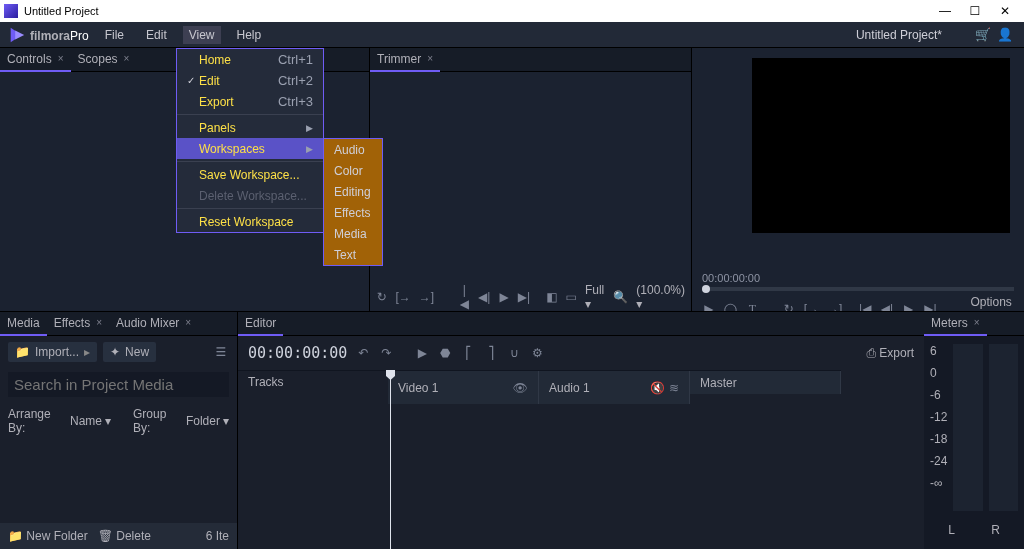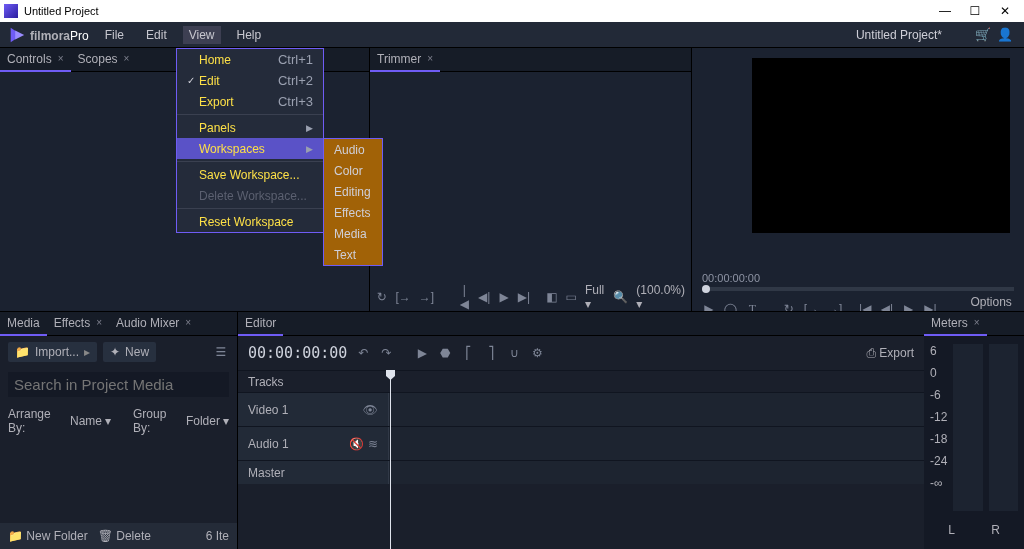--- a/index.html
+++ b/index.html
@@ -55,21 +55,21 @@
 .pill{background:#27303f;padding:3px 7px;border-radius:2px;display:flex;align-items:center;gap:5px;font-size:11px}
 .mediasearch{margin:4px 8px}
 .mediasearch input{width:100%;background:#141925;border:none;color:#888;padding:4px 6px;font-size:15px}
 .mediarow{display:flex;gap:22px;padding:6px 8px;font-size:11px}
 .mediarow .sel{display:flex;align-items:center;gap:3px}
 .mediabot{margin-top:auto;display:flex;align-items:center;gap:10px;padding:6px 8px;background:#242b38}
 .edtop{display:flex;align-items:center;gap:8px;padding:8px 10px}
 .edtop .tc{font-family:monospace;font-size:15px;color:#cfd3dd}
 .edtop .sp{flex:1}
 .edtool{display:flex;gap:7px;color:#8e94a4}
-.timeline{flex:1;display:flex;flex-direction:column;position:relative}
+.timeline{flex:1;display:flex;position:relative}
 .timeruler{display:flex;margin-left:150px;height:20px;align-items:center;font-size:10px;color:#7a8090;position:relative;border-bottom:1px solid #303846}
 .timeruler .mk{position:absolute;top:2px}
 .track{display:flex;height:34px;border-top:1px solid #101520}
 .track .lbl{width:150px;background:#222a37;display:flex;align-items:center;padding:0 10px;gap:8px;justify-content:space-between}
 .track .lane{flex:1;background:#1d2430;border-left:1px solid #303846;position:relative}
 .playhead{position:absolute;left:152px;top:0;bottom:0;width:1px;background:#dfe3ec;z-index:4}
 .playhead:before{content:"";position:absolute;top:0;left:-4px;width:9px;height:10px;background:#dfe3ec;clip-path:polygon(0 0,100% 0,100% 60%,50% 100%,0 60%)}
 .metgrid{flex:1;display:flex;flex-direction:column;padding:8px 6px;gap:8px}
 .mscale{display:flex;flex-direction:column;gap:8px;font-size:10px;color:#7a8090}
 .mbars{flex:1;display:flex;gap:6px}

